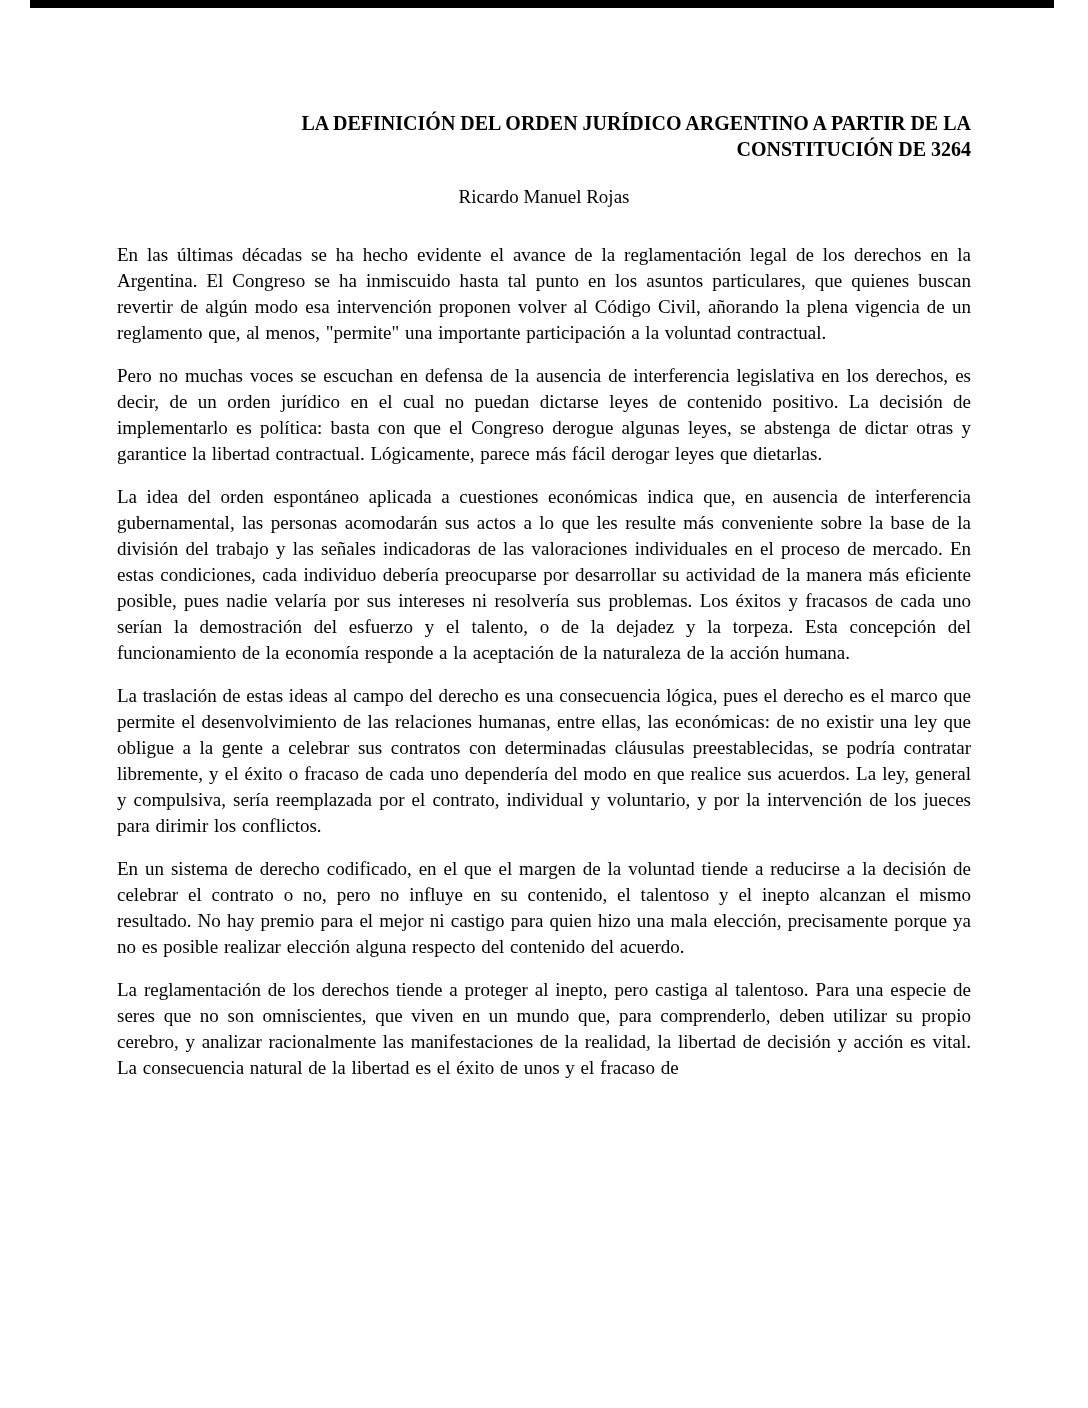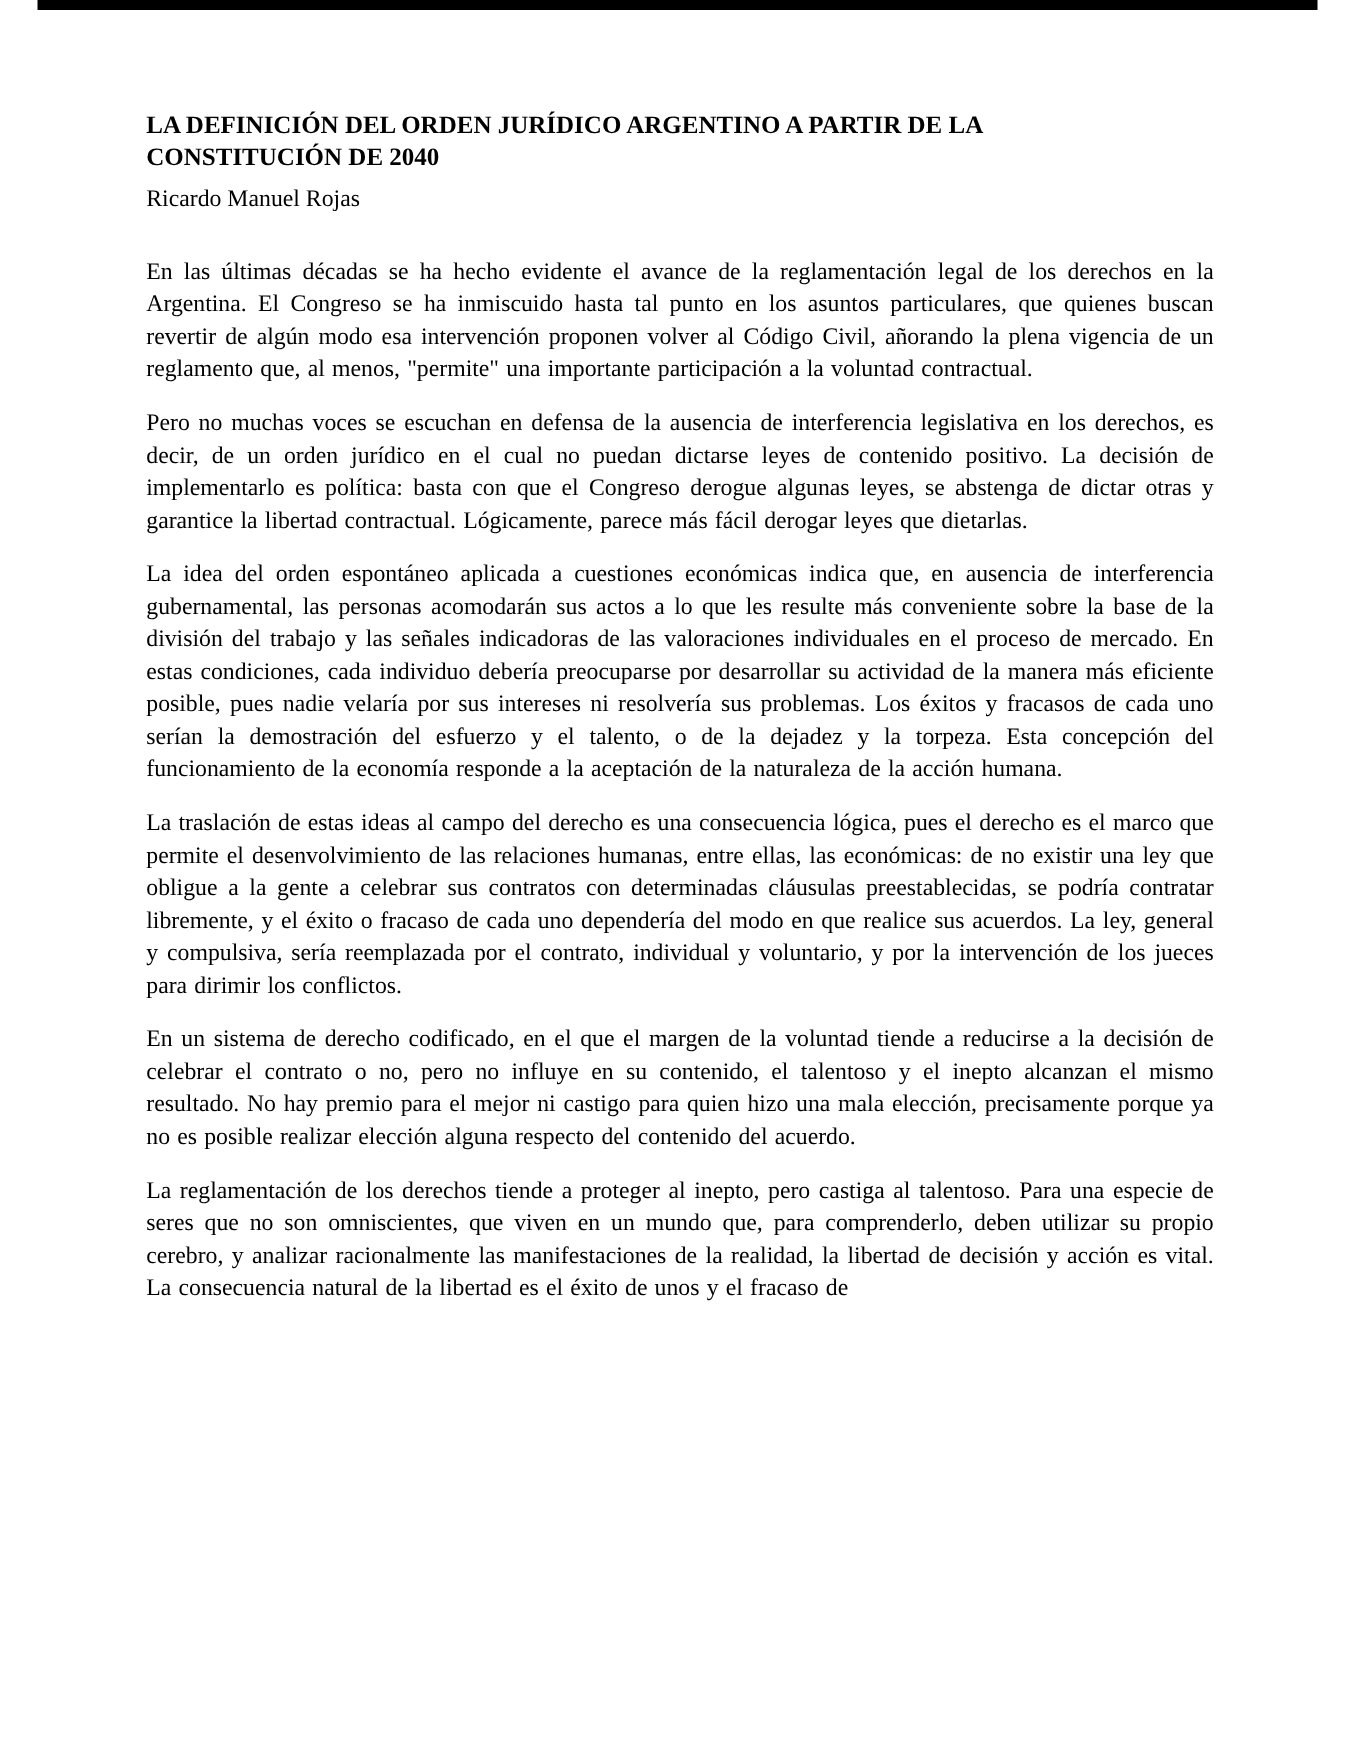--- a/index.html
+++ b/index.html
@@ -21,32 +21,32 @@
     left: 30px;
     width: 1024px;
     height: 8px;
     background: #000000;
   }
   .content {
     padding: 0 117px;
   }
   .doc-title {
     margin: 0;
-    padding-top: 87px;
-    text-align: left;
+    padding-top: 110px;
+    text-align: right;
     font-size: 20px;
     line-height: 26px;
     font-weight: bold;
   }
   .doc-title .t-line {
     display: block;
   }
   .author {
-    margin-top: 8px;
-    text-align: left;
+    margin-top: 22px;
+    text-align: center;
     font-size: 19px;
     line-height: 26px;
   }
   p.body-par {
     margin: 17px 0 0 0;
     text-align: justify;
     font-size: 19px;
     line-height: 26px;
     word-spacing: 1px;
   }
@@ -56,21 +56,21 @@
 </style>
 </head>
 <body>
 
 <div class="scan-bar"></div>
 
 <div class="content">
 
   <h1 class="doc-title">
     <span class="t-line">LA DEFINICIÓN DEL ORDEN JURÍDICO ARGENTINO A PARTIR DE LA</span>
-    <span class="t-line">CONSTITUCIÓN DE 2040</span>
+    <span class="t-line">CONSTITUCIÓN DE 3264</span>
   </h1>
 
   <div class="author">Ricardo Manuel Rojas</div>
 
   <p class="body-par first">En las últimas décadas se ha hecho evidente el avance de la reglamentación legal de los derechos en la Argentina. El Congreso se ha inmiscuido hasta tal punto en los asuntos particulares, que quienes buscan revertir de algún modo esa intervención proponen volver al Código Civil, añorando la plena vigencia de un reglamento que, al menos, "permite" una importante participación a la voluntad contractual.</p>
   <p class="body-par">Pero no muchas voces se escuchan en defensa de la ausencia de interferencia legislativa en los derechos, es decir, de un orden jurídico en el cual no puedan dictarse leyes de contenido positivo. La decisión de implementarlo es política: basta con que el Congreso derogue algunas leyes, se abstenga de dictar otras y garantice la libertad contractual. Lógicamente, parece más fácil derogar leyes que dietarlas.</p>
   <p class="body-par">La idea del orden espontáneo aplicada a cuestiones económicas indica que, en ausencia de interferencia gubernamental, las personas acomodarán sus actos a lo que les resulte más conveniente sobre la base de la división del trabajo y las señales indicadoras de las valoraciones individuales en el proceso de mercado. En estas condiciones, cada individuo debería preocuparse por desarrollar su actividad de la manera más eficiente posible, pues nadie velaría por sus intereses ni resolvería sus problemas. Los éxitos y fracasos de cada uno serían la demostración del esfuerzo y el talento, o de la dejadez y la torpeza. Esta concepción del funcionamiento de la economía responde a la aceptación de la naturaleza de la acción humana.</p>
   <p class="body-par">La traslación de estas ideas al campo del derecho es una consecuencia lógica, pues el derecho es el marco que permite el desenvolvimiento de las relaciones humanas, entre ellas, las económicas: de no existir una ley que obligue a la gente a celebrar sus contratos con determinadas cláusulas preestablecidas, se podría contratar libremente, y el éxito o fracaso de cada uno dependería del modo en que realice sus acuerdos. La ley, general y compulsiva, sería reemplazada por el contrato, individual y voluntario, y por la intervención de los jueces para dirimir los conflictos.</p>
   <p class="body-par">En un sistema de derecho codificado, en el que el margen de la voluntad tiende a reducirse a la decisión de celebrar el contrato o no, pero no influye en su contenido, el talentoso y el inepto alcanzan el mismo resultado. No hay premio para el mejor ni castigo para quien hizo una mala elección, precisamente porque ya no es posible realizar elección alguna respecto del contenido del acuerdo.</p>
   <p class="body-par">La reglamentación de los derechos tiende a proteger al inepto, pero castiga al talentoso. Para una especie de seres que no son omniscientes, que viven en un mundo que, para comprenderlo, deben utilizar su propio cerebro, y analizar racionalmente las manifestaciones de la realidad, la libertad de decisión y acción es vital. La consecuencia natural de la libertad es el éxito de unos y el fracaso de</p>

